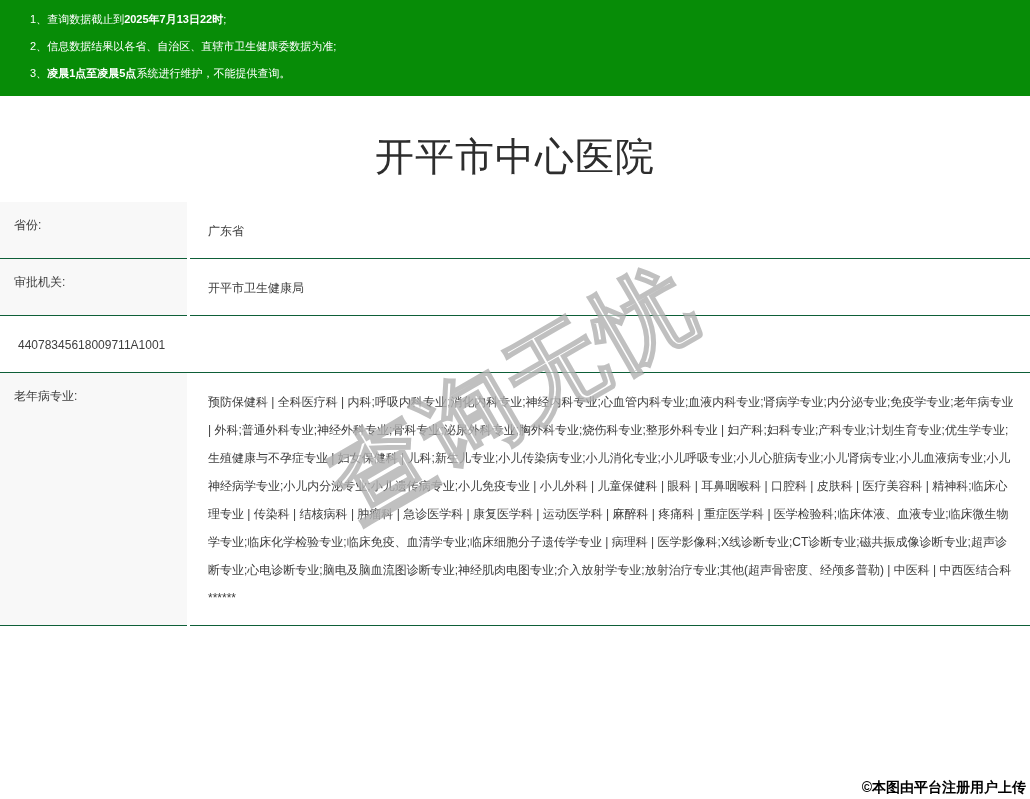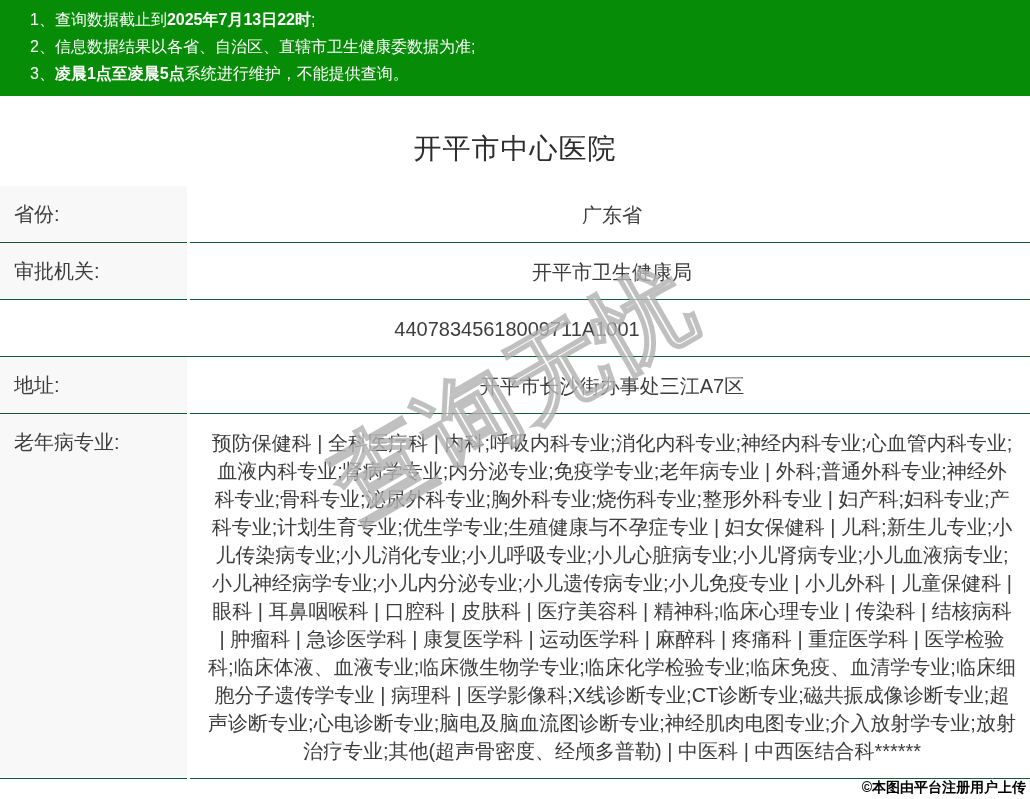--- a/index.html
+++ b/index.html
@@ -14,61 +14,60 @@
 
   
   .banner {
     width: 100%;
     height: 96px;
     background: #078c07;
     color: #ffffff;
     padding: 6px 20px 0 30px;
   }
   .notice-line {
-    font-size: 16px;
+    font-size: 11px;
     line-height: 27px;
     white-space: nowrap;
   }
   .notice-line strong { font-weight: bold; }
 
   
   .title {
     margin-top: 34px;
     margin-bottom: 18px;
     text-align: center;
-    font-size: 28px;
+    font-size: 39px;
     font-weight: 400;
     color: #2d2d2d;
     letter-spacing: 1px;
   }
 
   
   .info-table { width: 1030px; }
   .info-row { display: flex; align-items: stretch; }
   .cell {
     border-bottom: 1px solid #0e5f38;
     padding-top: 15px;
     padding-bottom: 13px;
-    font-size: 20px;
+    font-size: 12px;
     color: #3d3d3d;
     min-height: 50px;
   }
   .cell.label {
     width: 187px;
     background: #f8f8f8;
     padding-left: 14px;
     margin-right: 3px;
     flex: none;
   }
   .cell.value {
     flex: 1;
     padding-left: 18px;
     padding-right: 14px;
     line-height: 28px;
-    text-align: center;
   }
 
   
   .watermark {
     position: absolute;
     left: 285px;
     top: 330px;
     width: 460px;
     transform: rotate(-30deg);
     transform-origin: center center;
@@ -125,24 +124,20 @@
 
     <div class="info-row">
       <div class="cell label">审批机关:</div>
       <div class="cell value">开平市卫生健康局</div>
     </div>
 
     <div class="info-row">
       <div class="cell value">44078345618009711A1001</div>
     </div>
 
-    <div class="info-row">
-      <div class="cell label">地址:</div>
-      <div class="cell value">开平市长沙街办事处三江A7区</div>
-    </div>
 
     <div class="info-row">
       <div class="cell label">老年病专业:</div>
       <div class="cell value">预防保健科 | 全科医疗科 | 内科;呼吸内科专业;消化内科专业;神经内科专业;心血管内科专业;血液内科专业;肾病学专业;内分泌专业;免疫学专业;老年病专业 | 外科;普通外科专业;神经外科专业;骨科专业;泌尿外科专业;胸外科专业;烧伤科专业;整形外科专业 | 妇产科;妇科专业;产科专业;计划生育专业;优生学专业;生殖健康与不孕症专业 | 妇女保健科 | 儿科;新生儿专业;小儿传染病专业;小儿消化专业;小儿呼吸专业;小儿心脏病专业;小儿肾病专业;小儿血液病专业;小儿神经病学专业;小儿内分泌专业;小儿遗传病专业;小儿免疫专业 | 小儿外科 | 儿童保健科 | 眼科 | 耳鼻咽喉科 | 口腔科 | 皮肤科 | 医疗美容科 | 精神科;临床心理专业 | 传染科 | 结核病科 | 肿瘤科 | 急诊医学科 | 康复医学科 | 运动医学科 | 麻醉科 | 疼痛科 | 重症医学科 | 医学检验科;临床体液、血液专业;临床微生物学专业;临床化学检验专业;临床免疫、血清学专业;临床细胞分子遗传学专业 | 病理科 | 医学影像科;X线诊断专业;CT诊断专业;磁共振成像诊断专业;超声诊断专业;心电诊断专业;脑电及脑血流图诊断专业;神经肌肉电图专业;介入放射学专业;放射治疗专业;其他(超声骨密度、经颅多普勒) | 中医科 | 中西医结合科******</div>
     </div>
 
     <div class="info-row">
     </div>
 
   </div>

